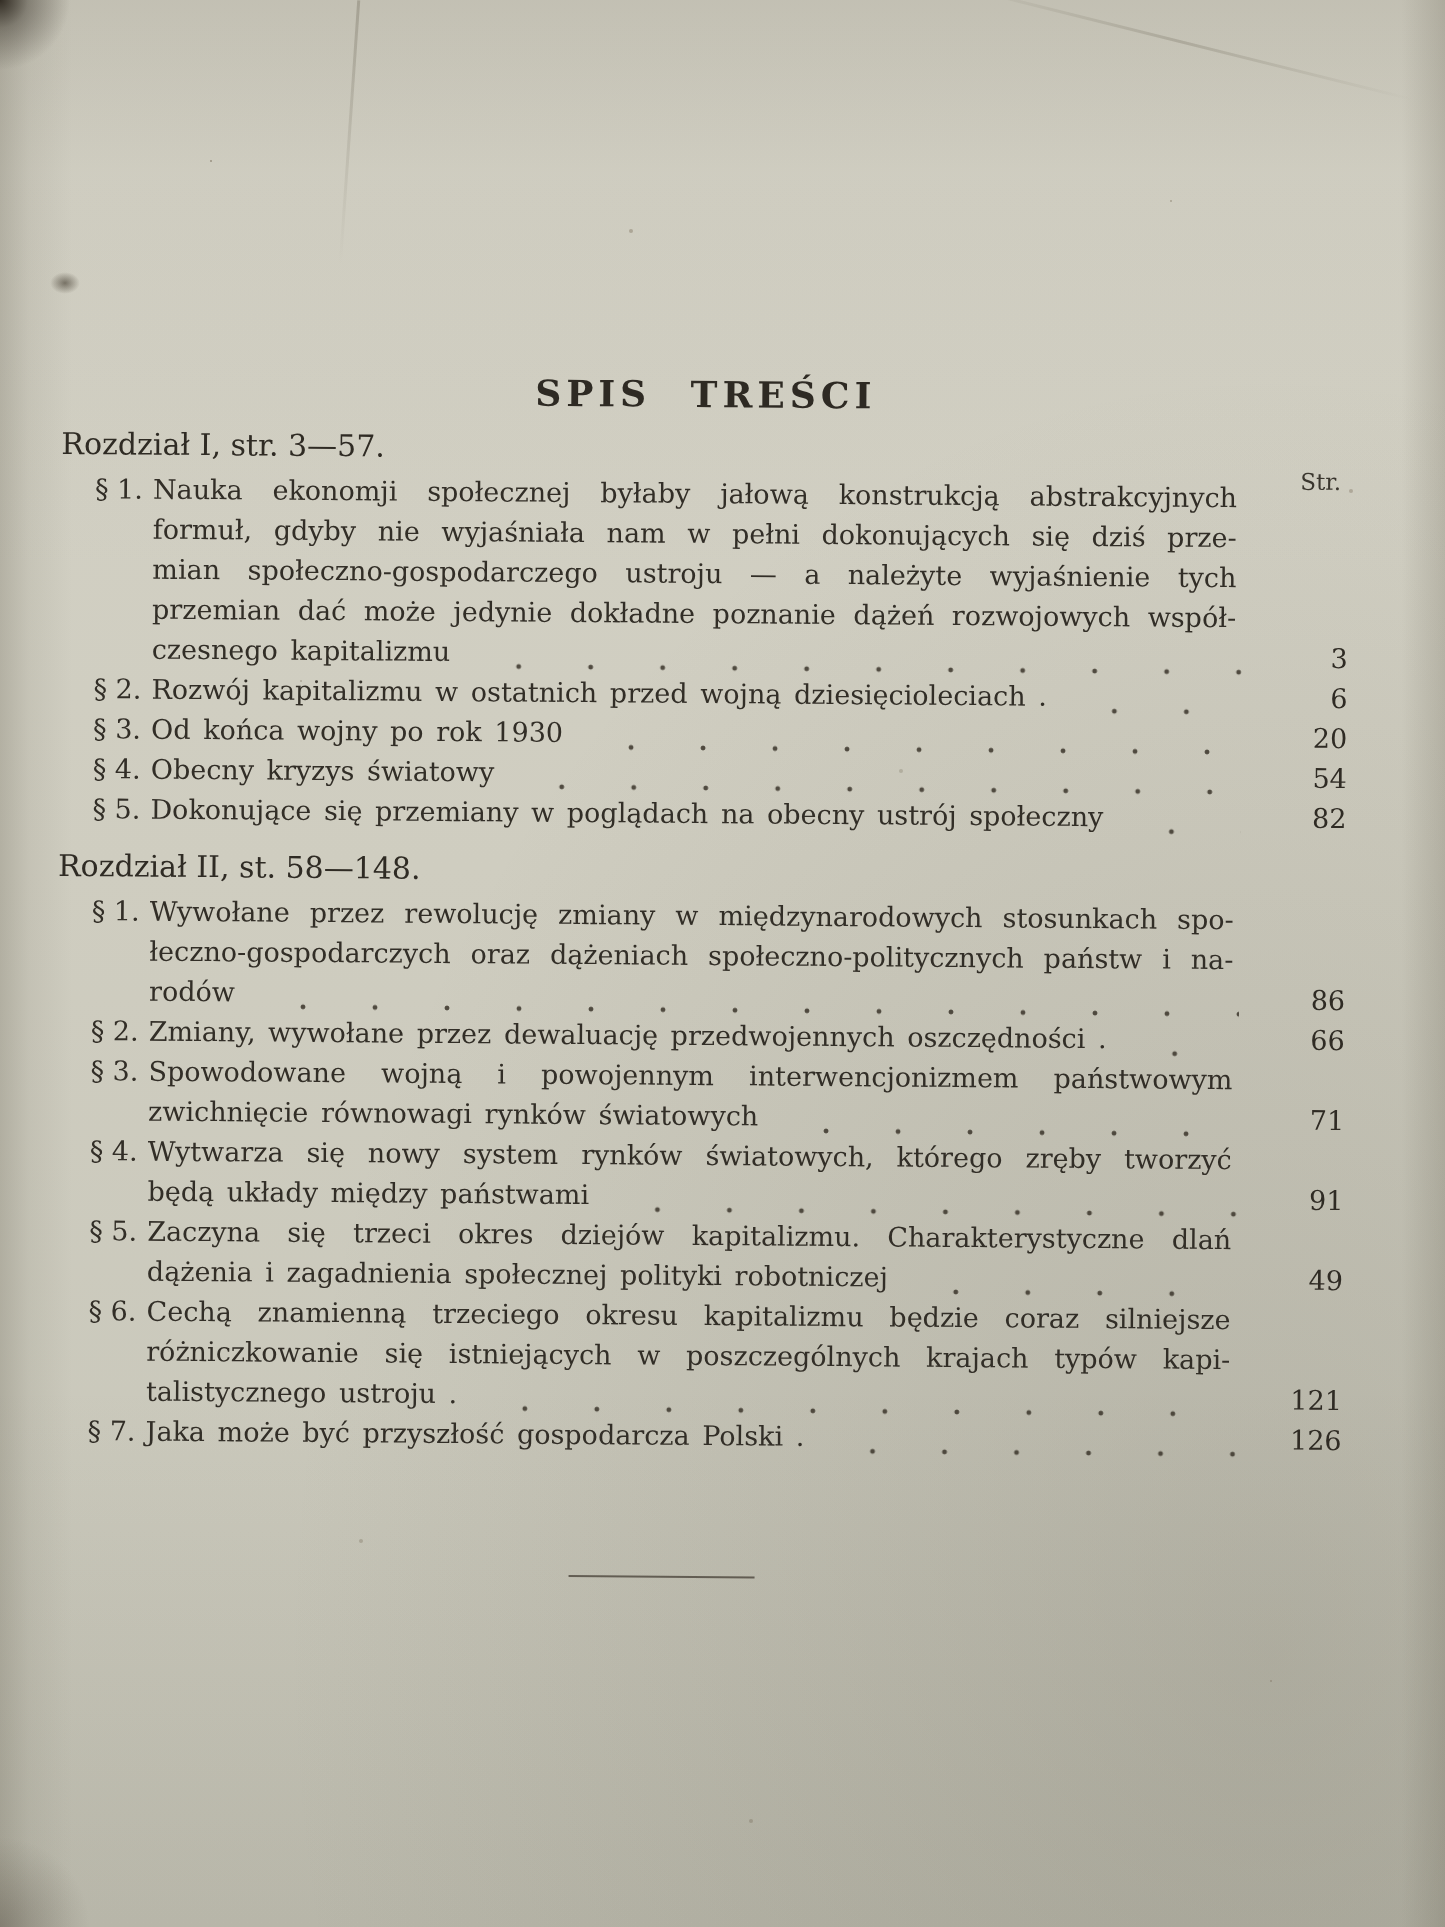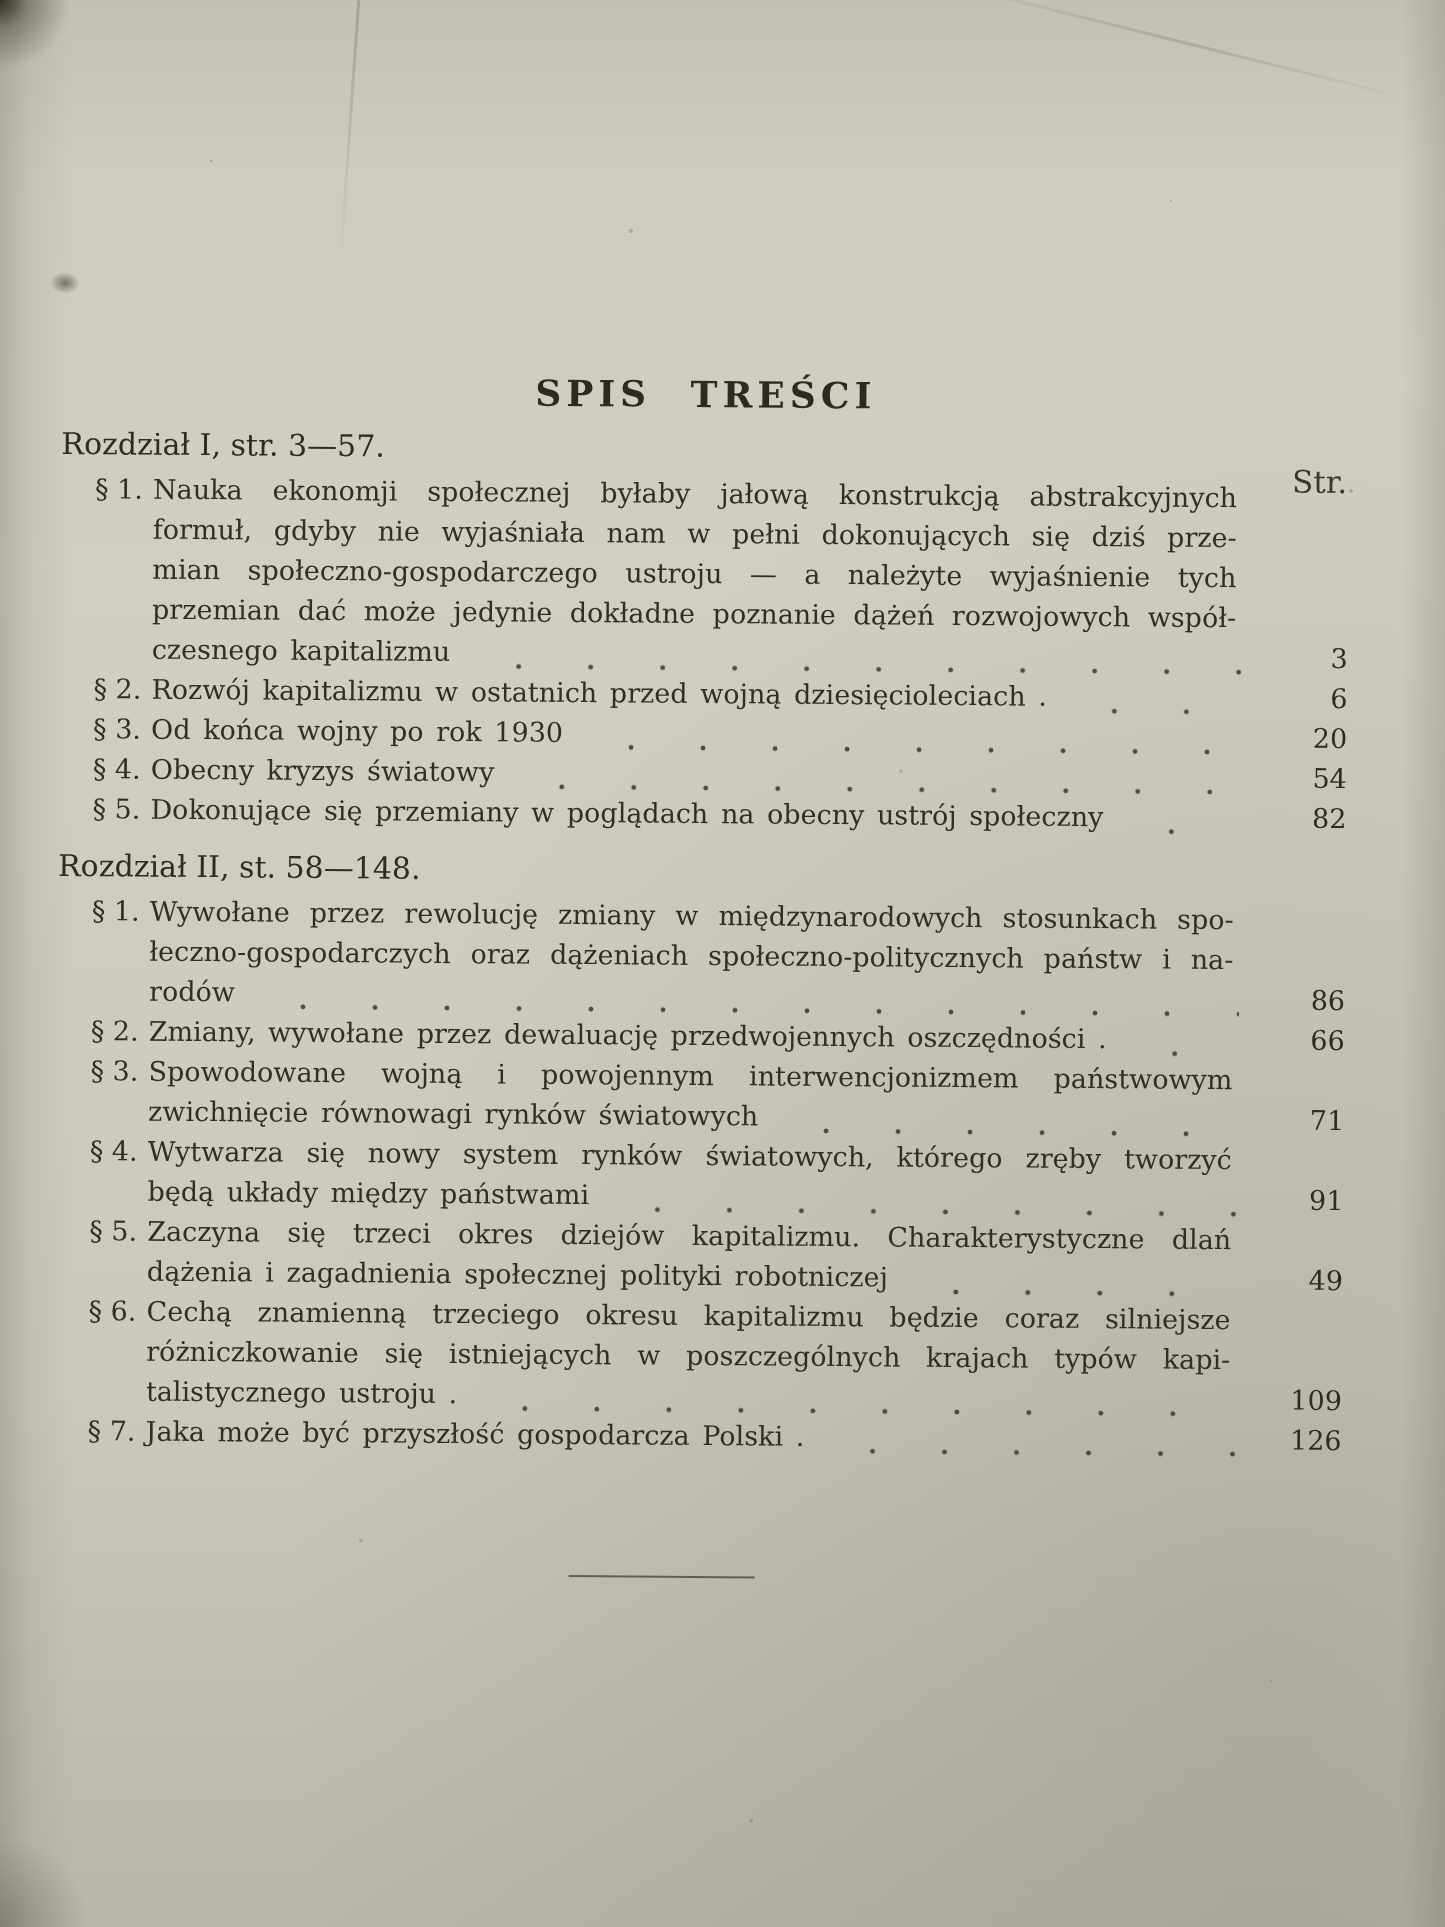--- a/index.html
+++ b/index.html
@@ -59,21 +59,21 @@
   
   .content{
     position:absolute;left:62px;right:95px;top:372px;
     transform:rotate(0.45deg);transform-origin:50% 0;
   }
   .toc-title{
     text-align:center;font-weight:bold;font-size:36px;line-height:44px;
     letter-spacing:5px;word-spacing:22px;margin:0 0 10px 0;color:#2e2a23;
   }
   .str-label{
-    position:absolute;top:92px;right:2px;font-size:31px;line-height:26px;color:#3a362e;
+    position:absolute;top:92px;right:8px;font-size:23px;line-height:26px;color:#3a362e;
   }
   .chapter-heading{
     font-size:30px;line-height:42px;margin:12px 0 4px 0;color:#2f2b24;
   }
   .chapter + .chapter .chapter-heading{margin-top:16px;}
   .entries{margin:0 0 0 34px;}
   .entry{display:flex;align-items:flex-start;font-size:27px;line-height:40px;}
   .entry-label{flex:0 0 58px;white-space:nowrap;}
   .entry-body{flex:1;min-width:0;}
   .entry-line.justified{
@@ -232,21 +232,21 @@
   </div>
 
   <div class="entry">
     <span class="entry-label">§ 6.</span>
     <div class="entry-body">
       <div class="entry-line justified">Cechą znamienną trzeciego okresu kapitalizmu będzie coraz silniejsze</div>
                 <div class="entry-line justified">różniczkowanie się istniejących w poszczególnych krajach typów kapi-</div>
                 <div class="entry-line last">
         <span class="line-text">talistycznego ustroju .</span>
         <span class="leaders"></span>
-        <span class="page-num">109</span>
+        <span class="page-num">121</span>
       </div>
     </div>
   </div>
 
   <div class="entry">
     <span class="entry-label">§ 7.</span>
     <div class="entry-body">
       <div class="entry-line last">
         <span class="line-text">Jaka może być przyszłość gospodarcza Polski .</span>
         <span class="leaders"></span>

